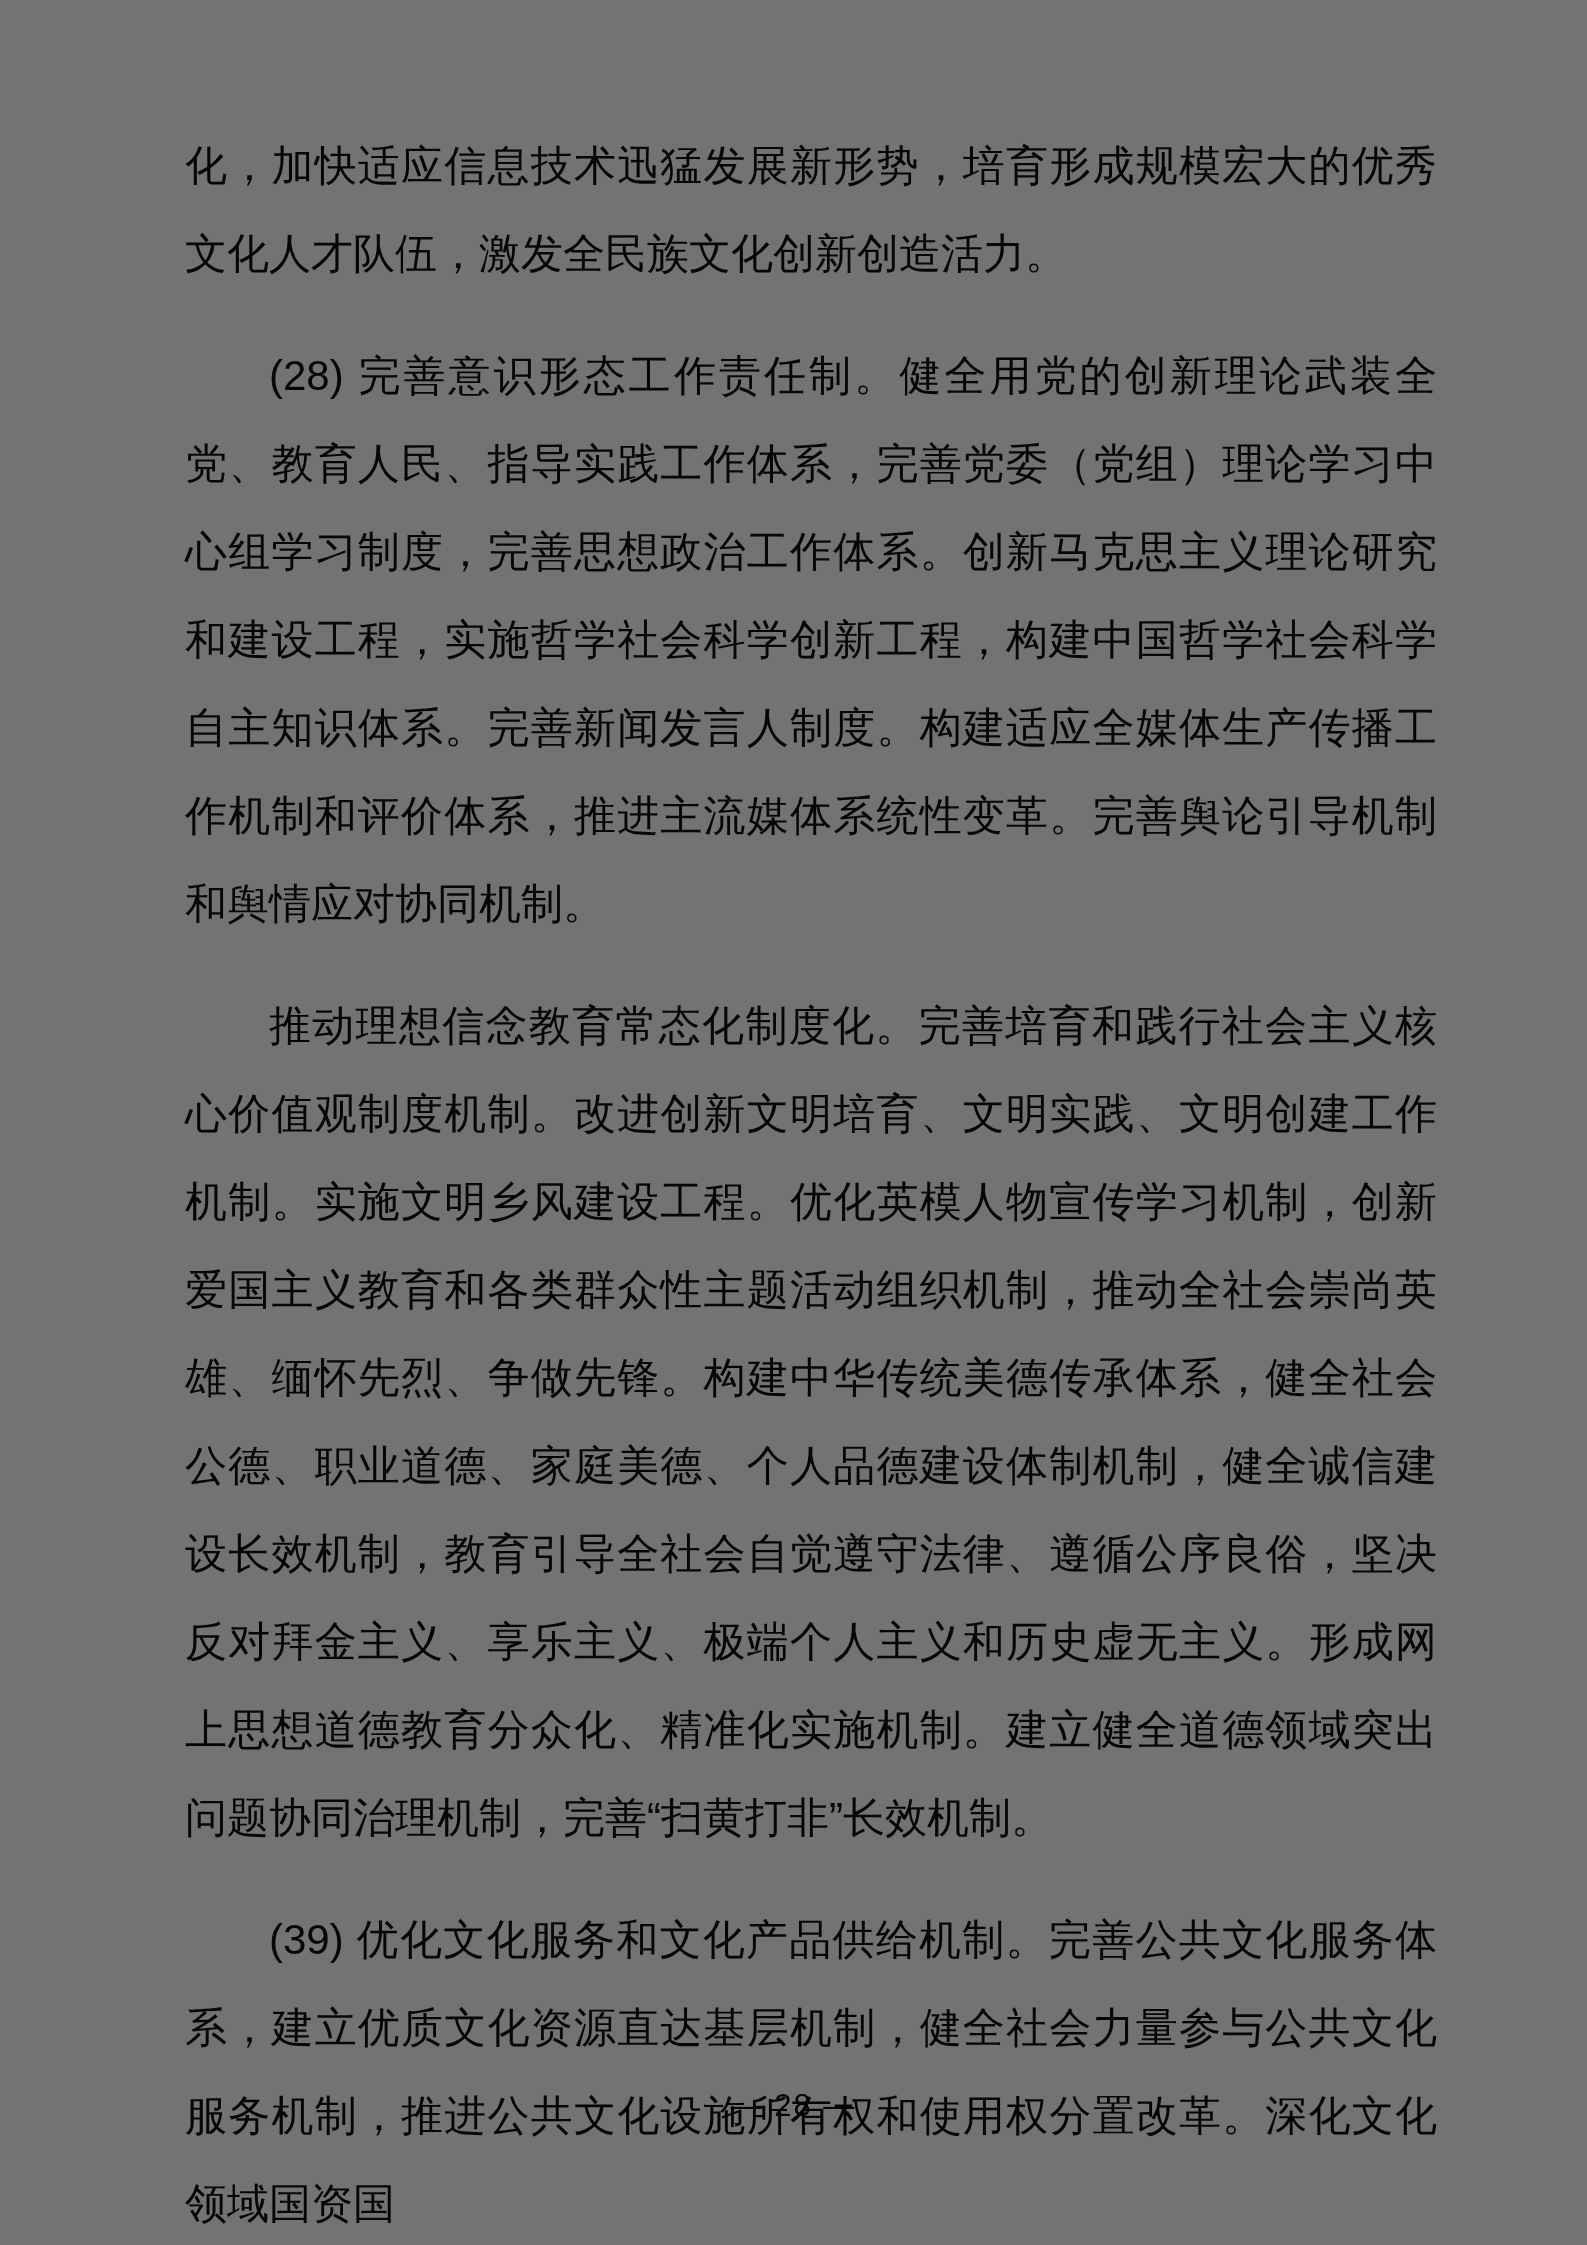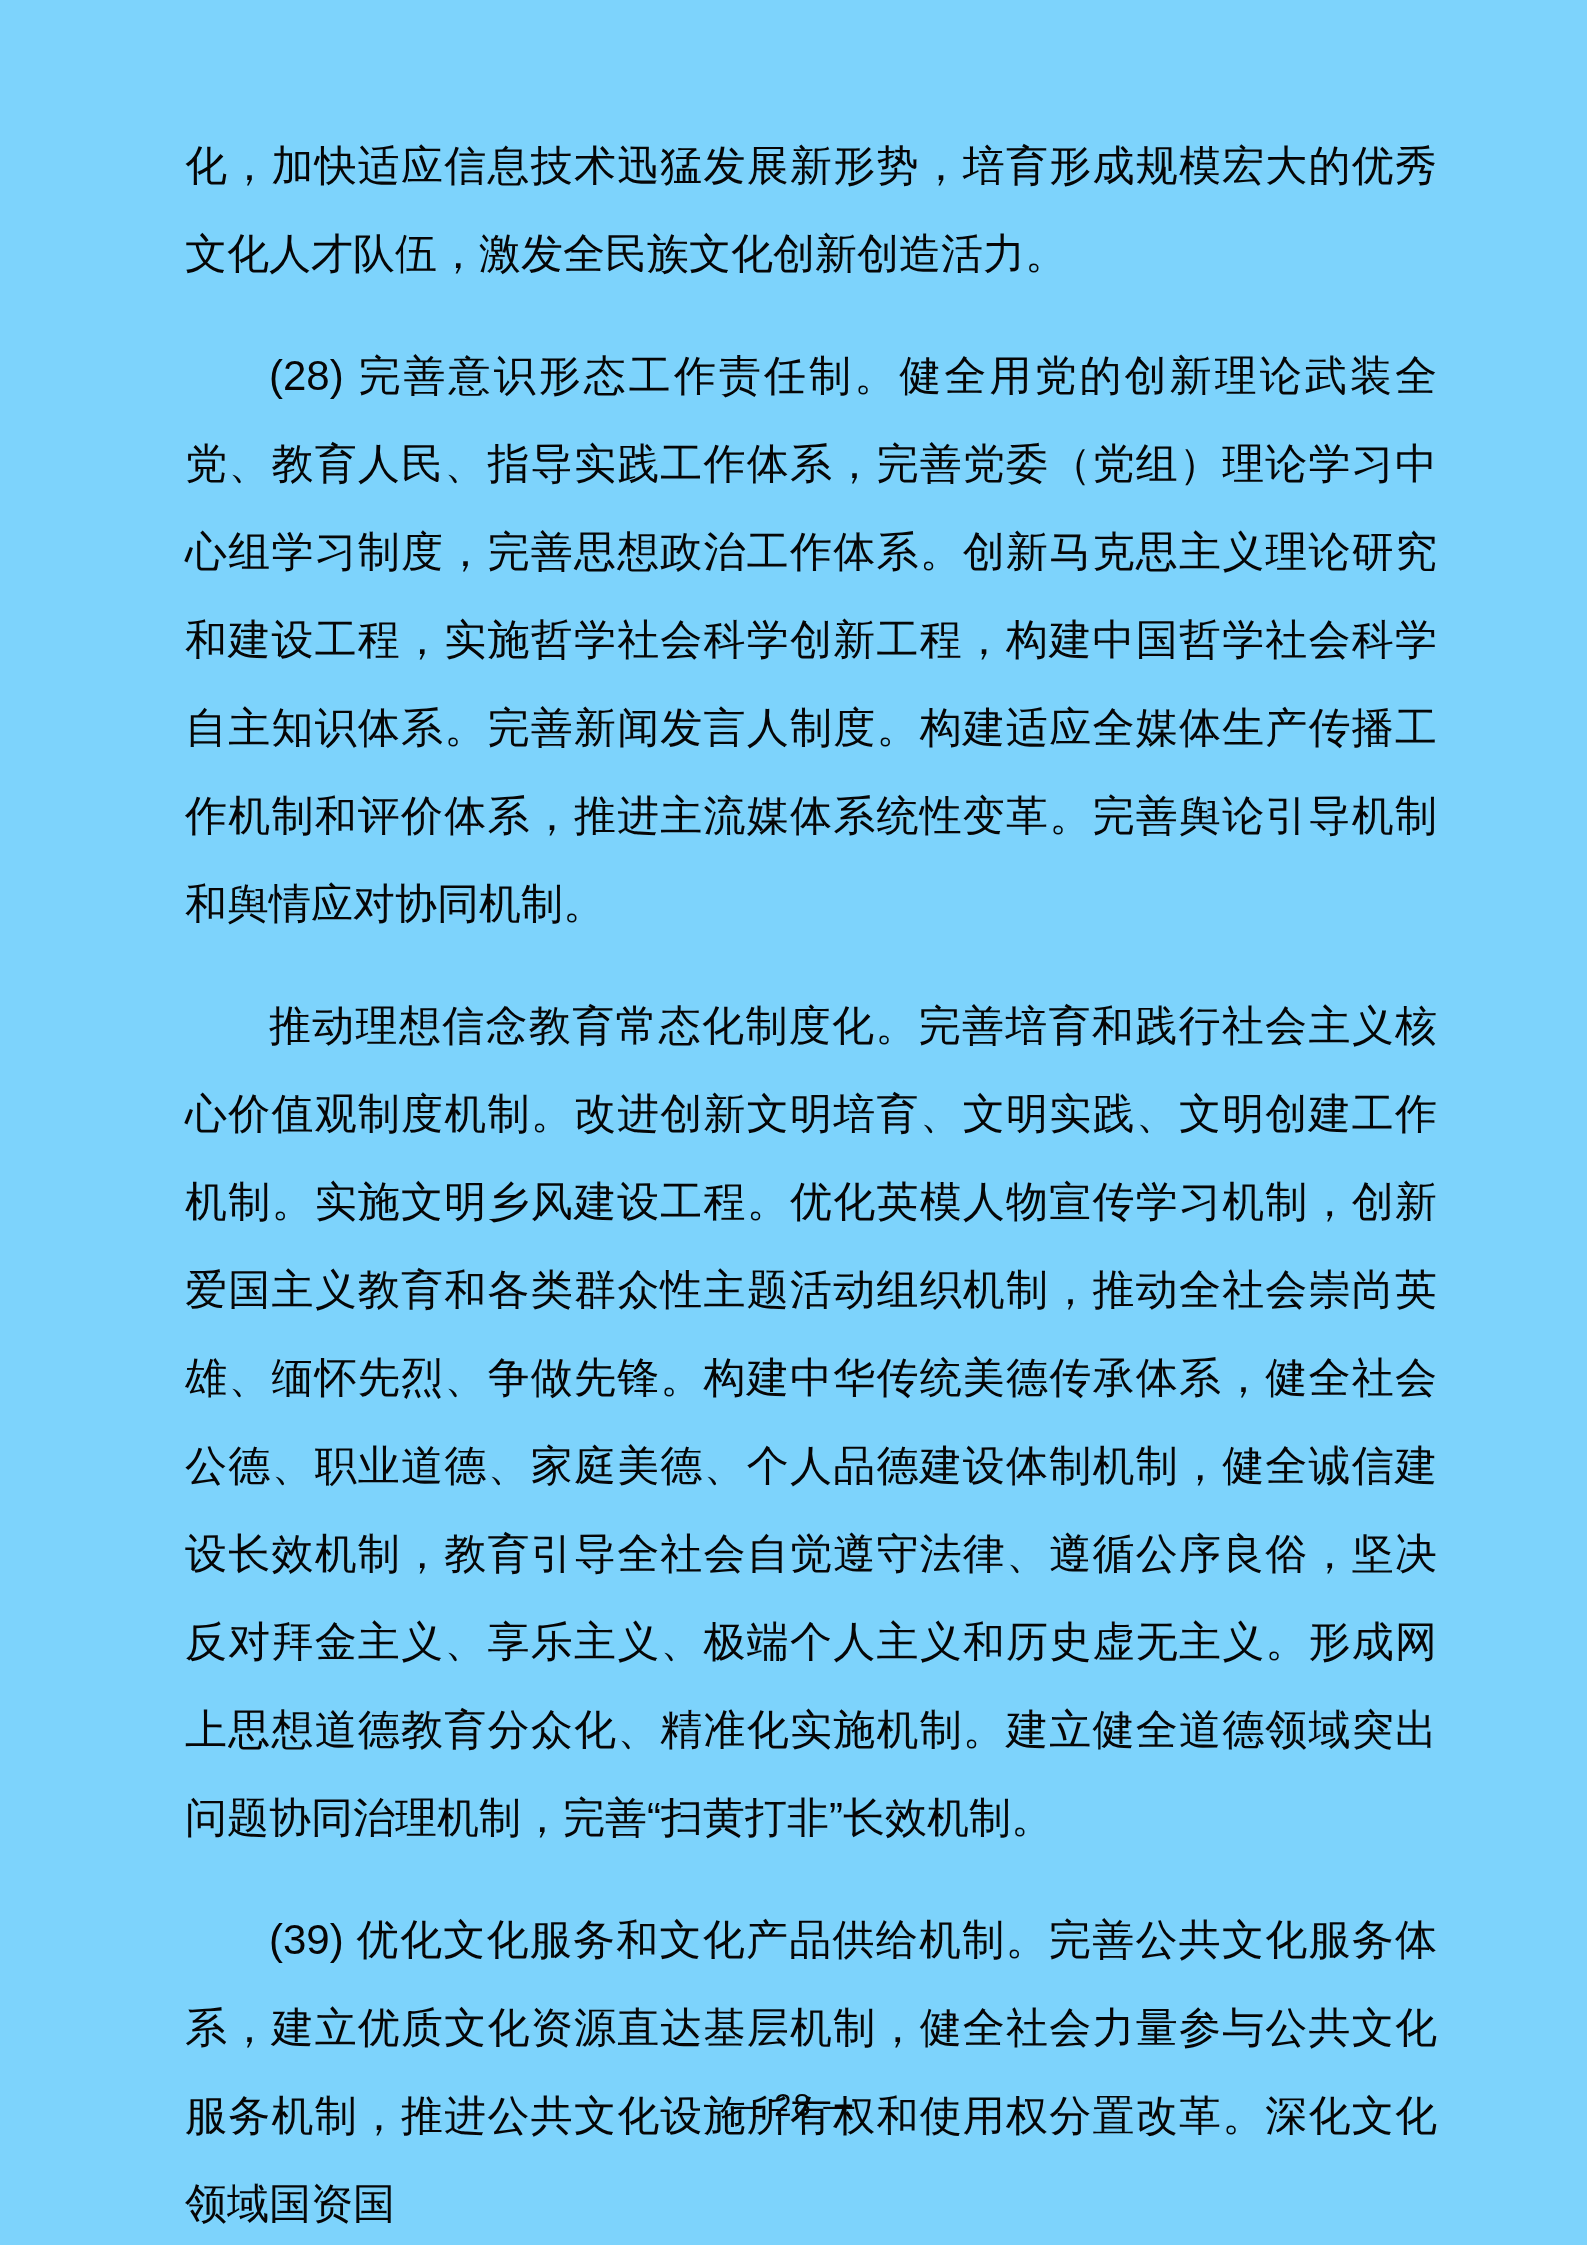--- a/index.html
+++ b/index.html
@@ -4,21 +4,21 @@
 <style>
   html, body {
     margin: 0;
     padding: 0;
     background: #ffffff;
   }
   .page {
     position: relative;
     width: 1587px;
     height: 2245px;
-    background: #7dd3fc;
+    background: #737373;
     color: #000000;
     font-family: "Liberation Sans", sans-serif;
     overflow: hidden;
   }
   .content {
     position: absolute;
     top: 122px;
     left: 185px;
     width: 1252px;
   }

